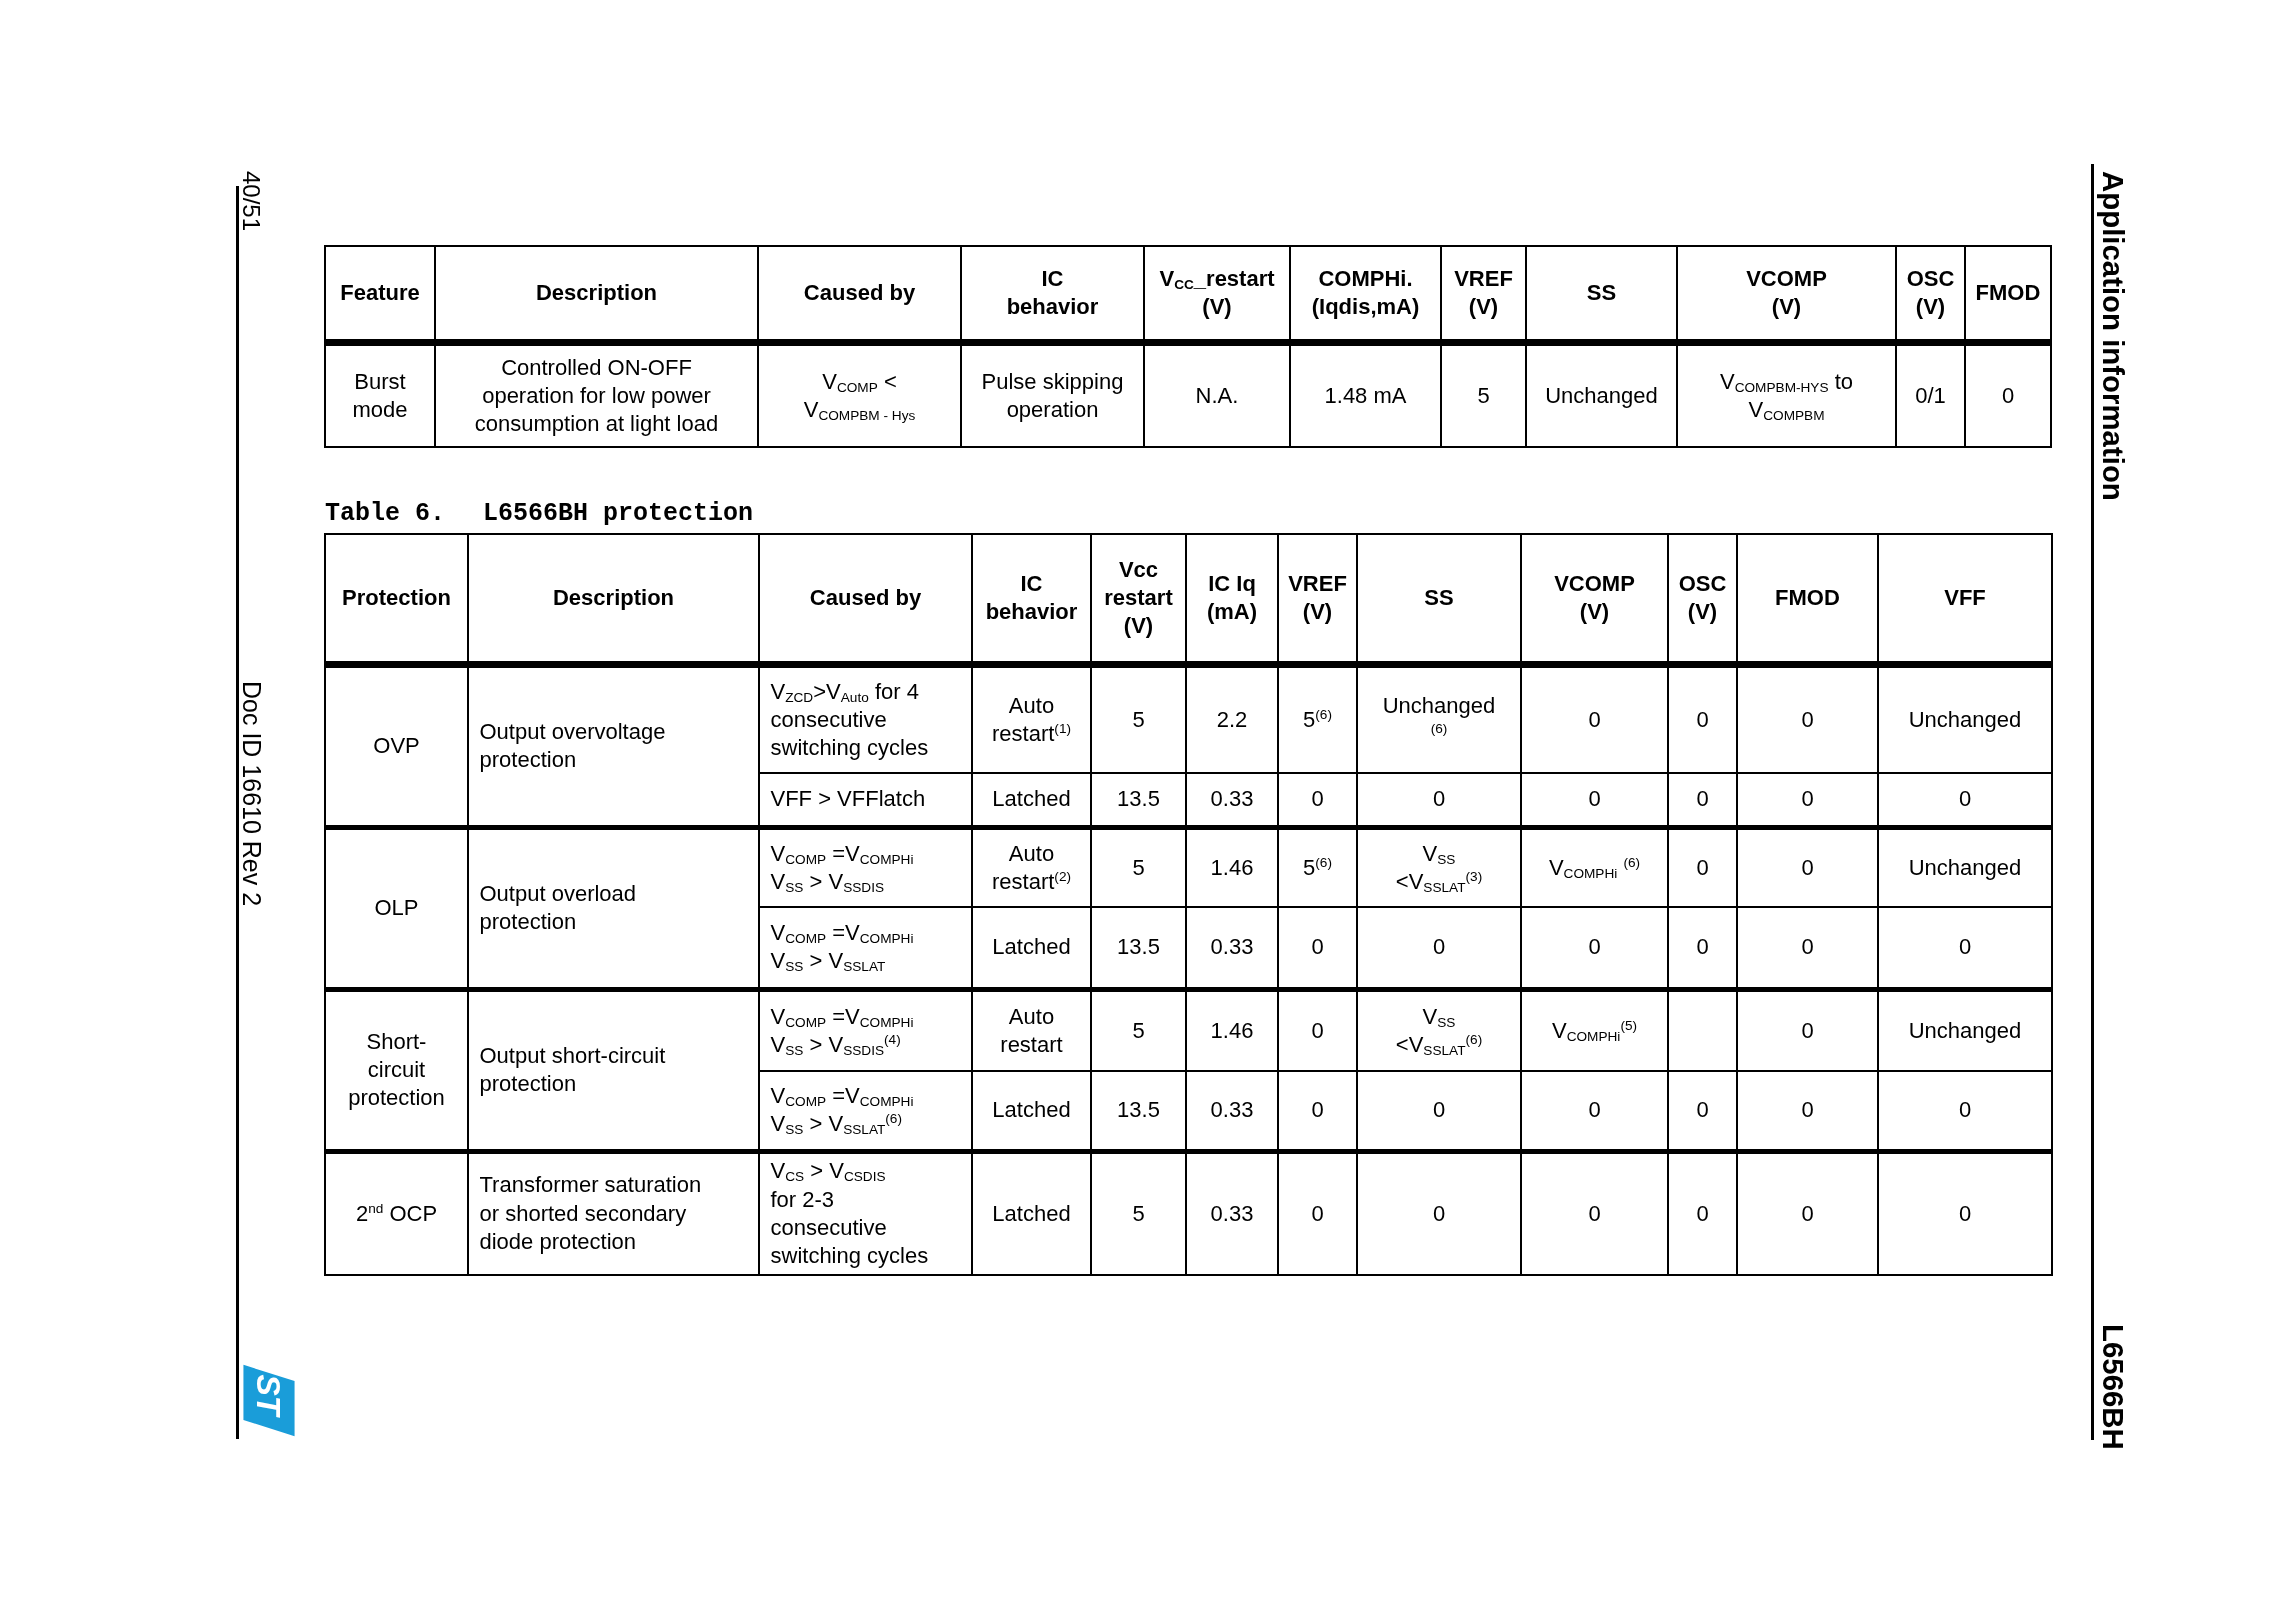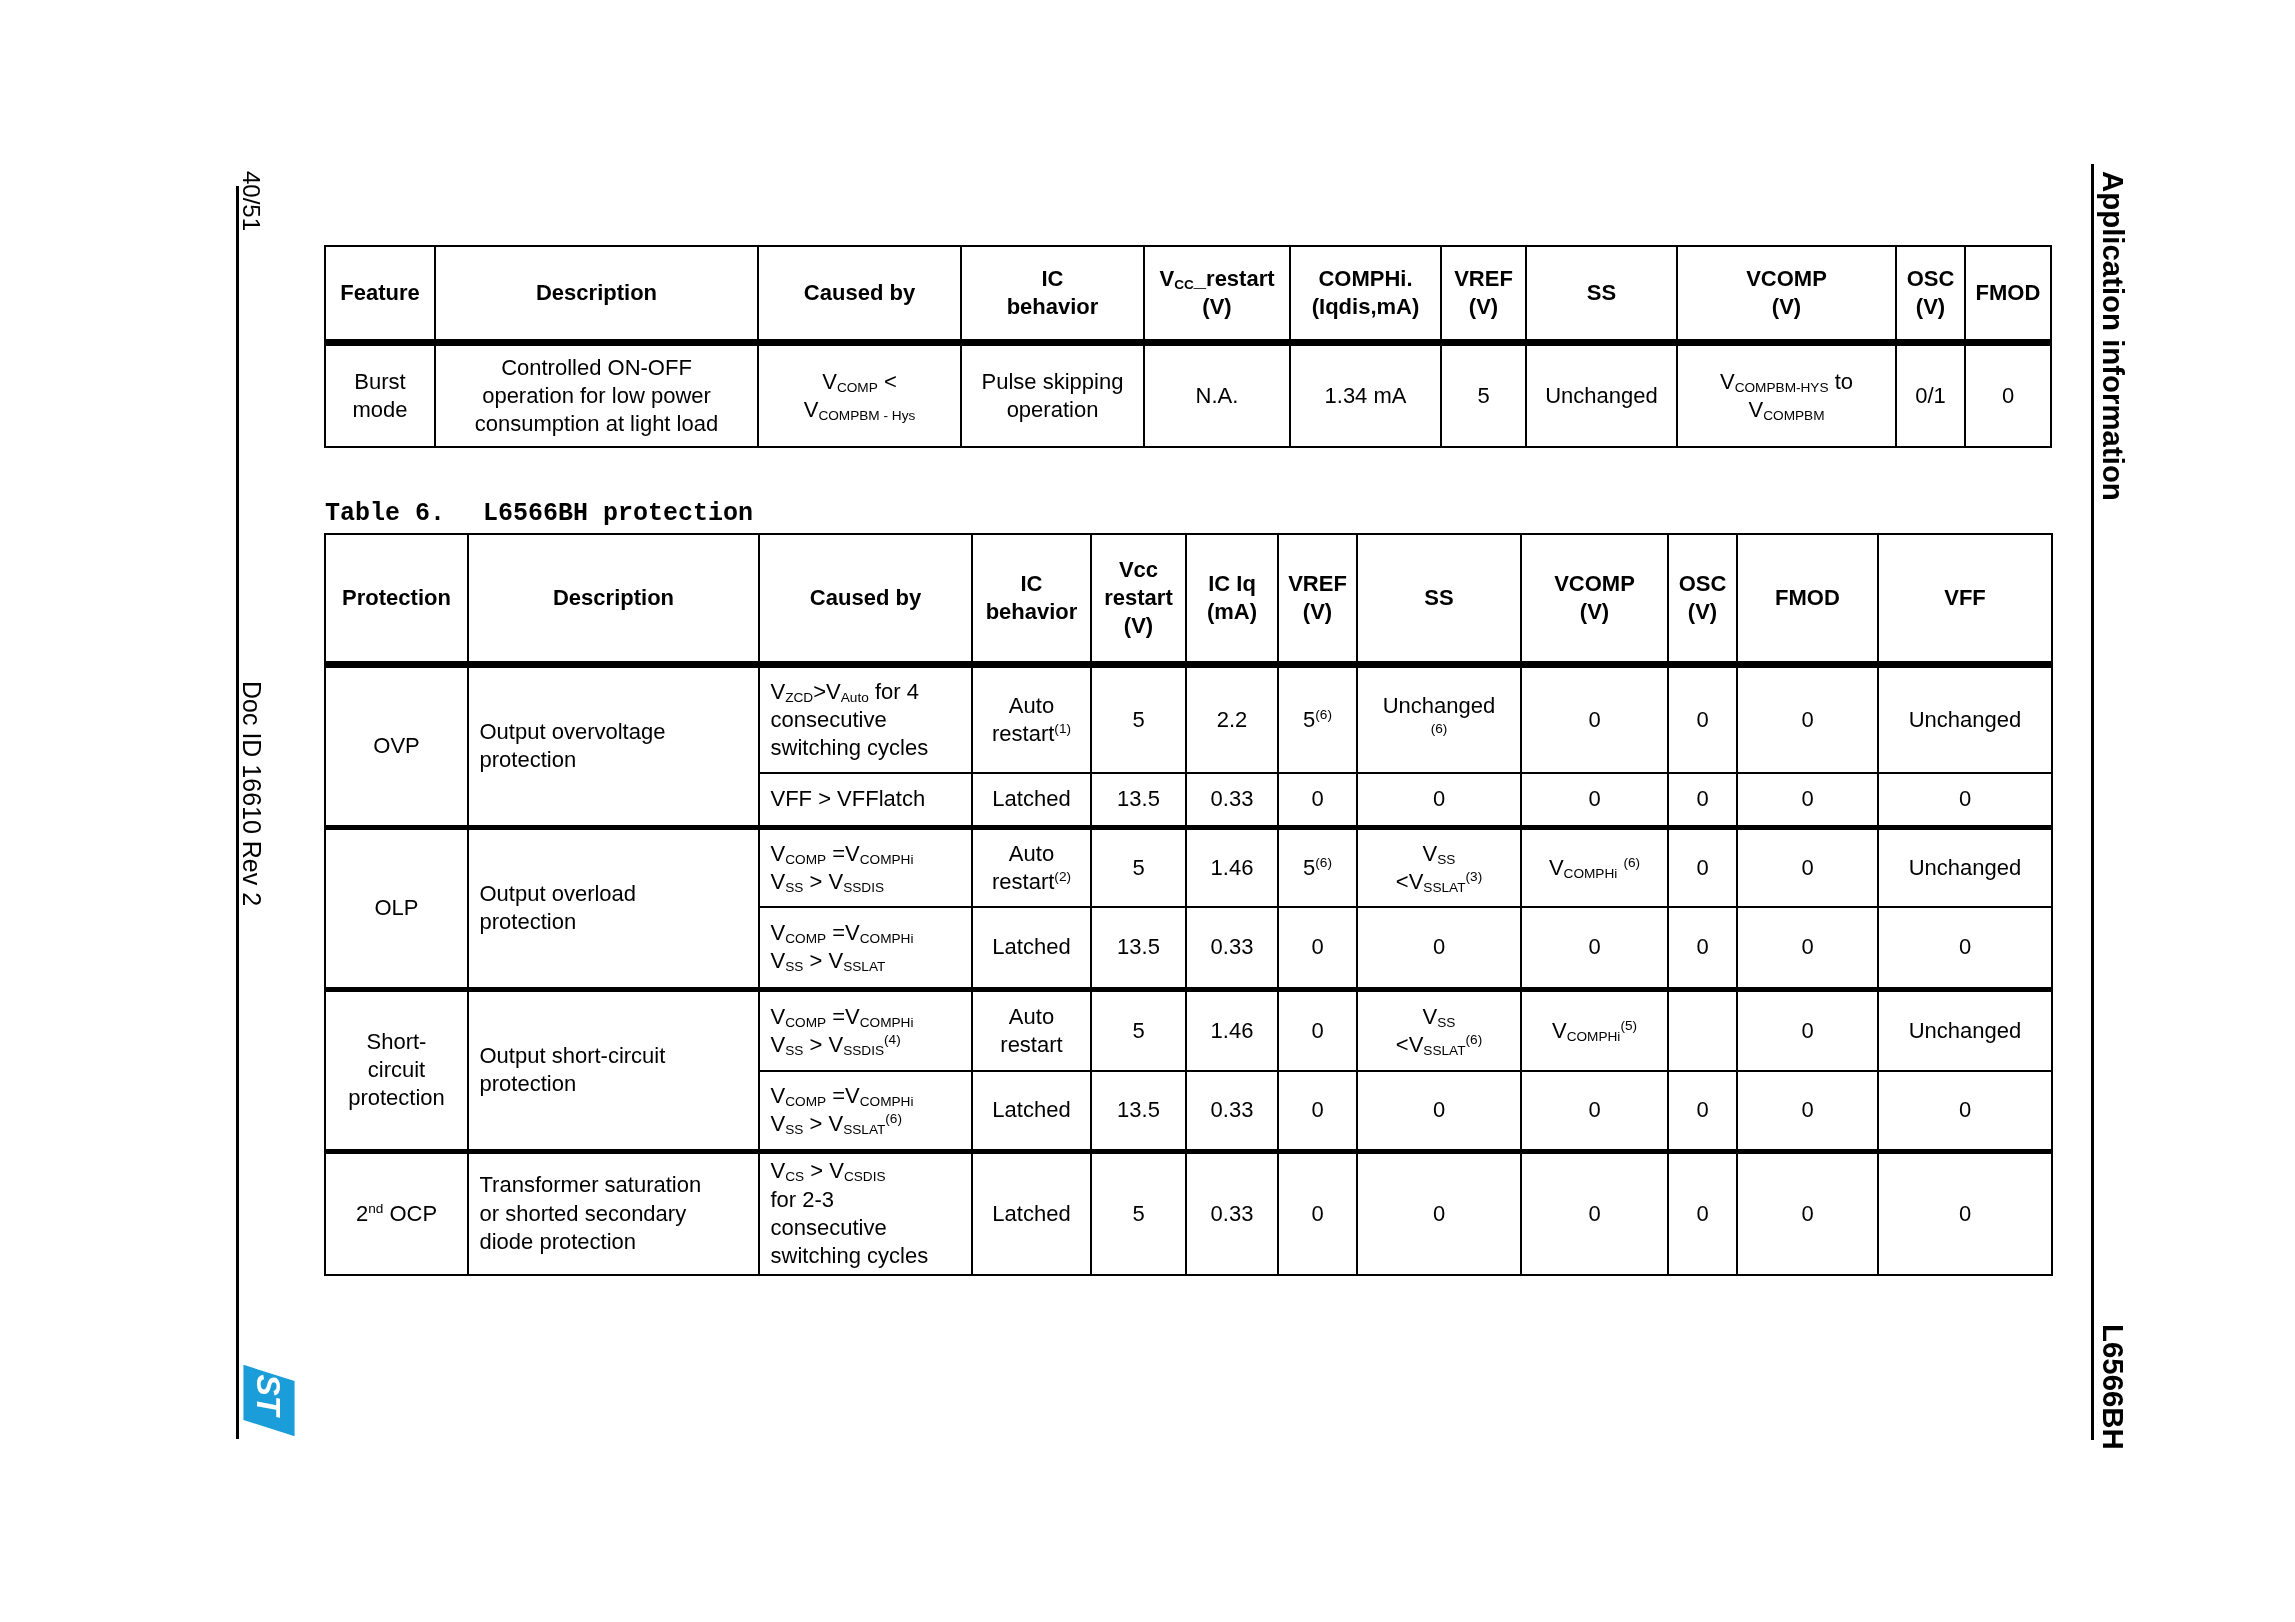--- a/index.html
+++ b/index.html
@@ -133,21 +133,21 @@
       <tr>
         <td>Burst
 mode</td>
         <td>Controlled ON-OFF
 operation for low power
 consumption at light load</td>
         <td>V<sub>COMP</sub> &lt;<br>V<sub>COMPBM - Hys</sub></td>
         <td>Pulse skipping
 operation</td>
         <td>N.A.</td>
-        <td>1.34 mA</td>
+        <td>1.48 mA</td>
         <td>5</td>
         <td>Unchanged</td>
         <td>V<sub>COMPBM-HYS</sub> to<br>V<sub>COMPBM</sub></td>
         <td>0/1</td>
         <td>0</td>
       </tr>
     </tbody>
   </table>
 
   <div class="caption cap-t6">

